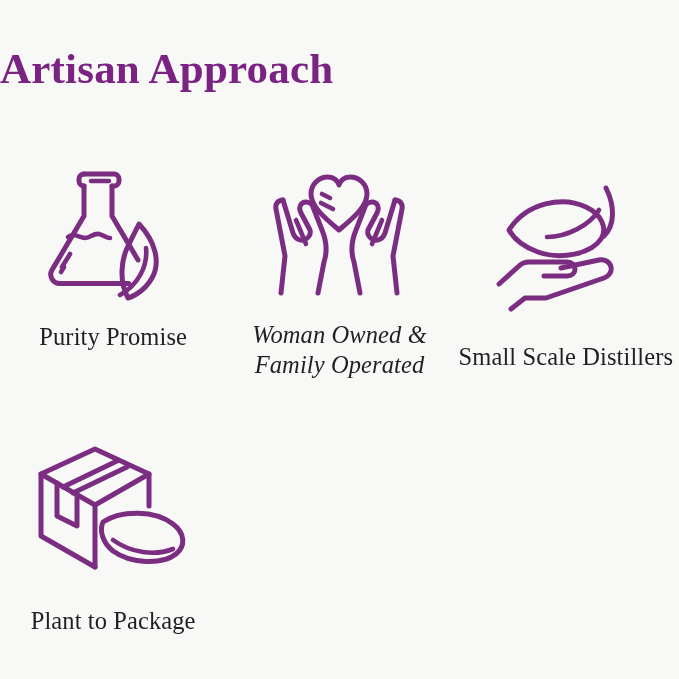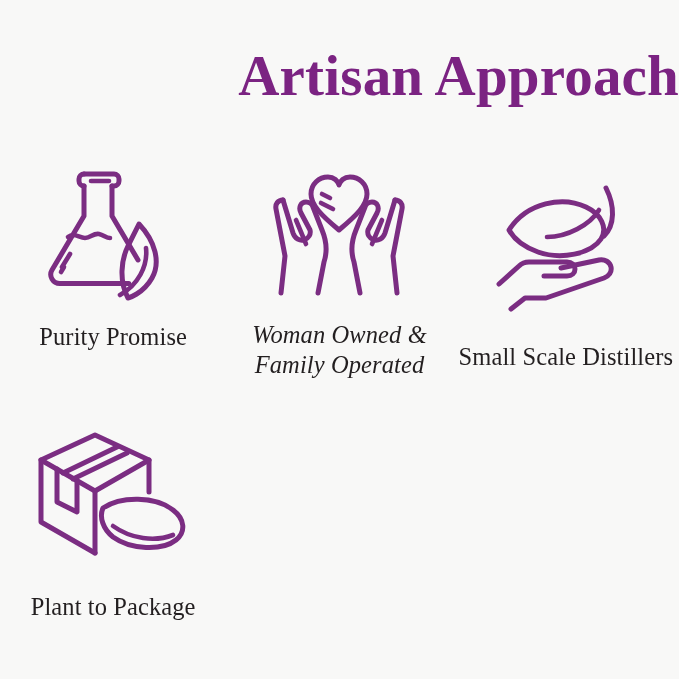--- a/index.html
+++ b/index.html
@@ -18,24 +18,24 @@
     width: 679px;
     height: 679px;
     background: #f8f8f7;
     box-sizing: border-box;
   }
   .title {
     position: absolute;
     top: 46px;
     left: 0;
     width: 679px;
-    text-align: right;
+    text-align: left;
     font-family: "Liberation Serif", "DejaVu Serif", serif;
     font-weight: bold;
-    font-size: 57px;
+    font-size: 43px;
     letter-spacing: 0.2px;
     color: #7b2382;
     line-height: 1.05;
   }
   .grid {
     position: absolute;
     top: 150px;
     left: 0;
     width: 679px;
     height: 500px;
@@ -45,21 +45,21 @@
   }
   .cell {
     position: relative;
     display: flex;
     flex-direction: column;
     align-items: center;
   }
   .cell-tl { justify-content: flex-start; padding-top: 8px; }
   .cell-tr { justify-content: flex-start; padding-top: 8px; }
   .cell-bl { justify-content: flex-start; padding-top: 20px; }
-  .cell-br { justify-content: flex-start; padding-top: 20px; }
+  .cell-br { justify-content: center; padding-top: 20px; }
 
   .icon-wrap {
     width: 160px;
     height: 150px;
     display: flex;
     align-items: center;
     justify-content: center;
   }
   .icon-wrap svg {
     display: block;

